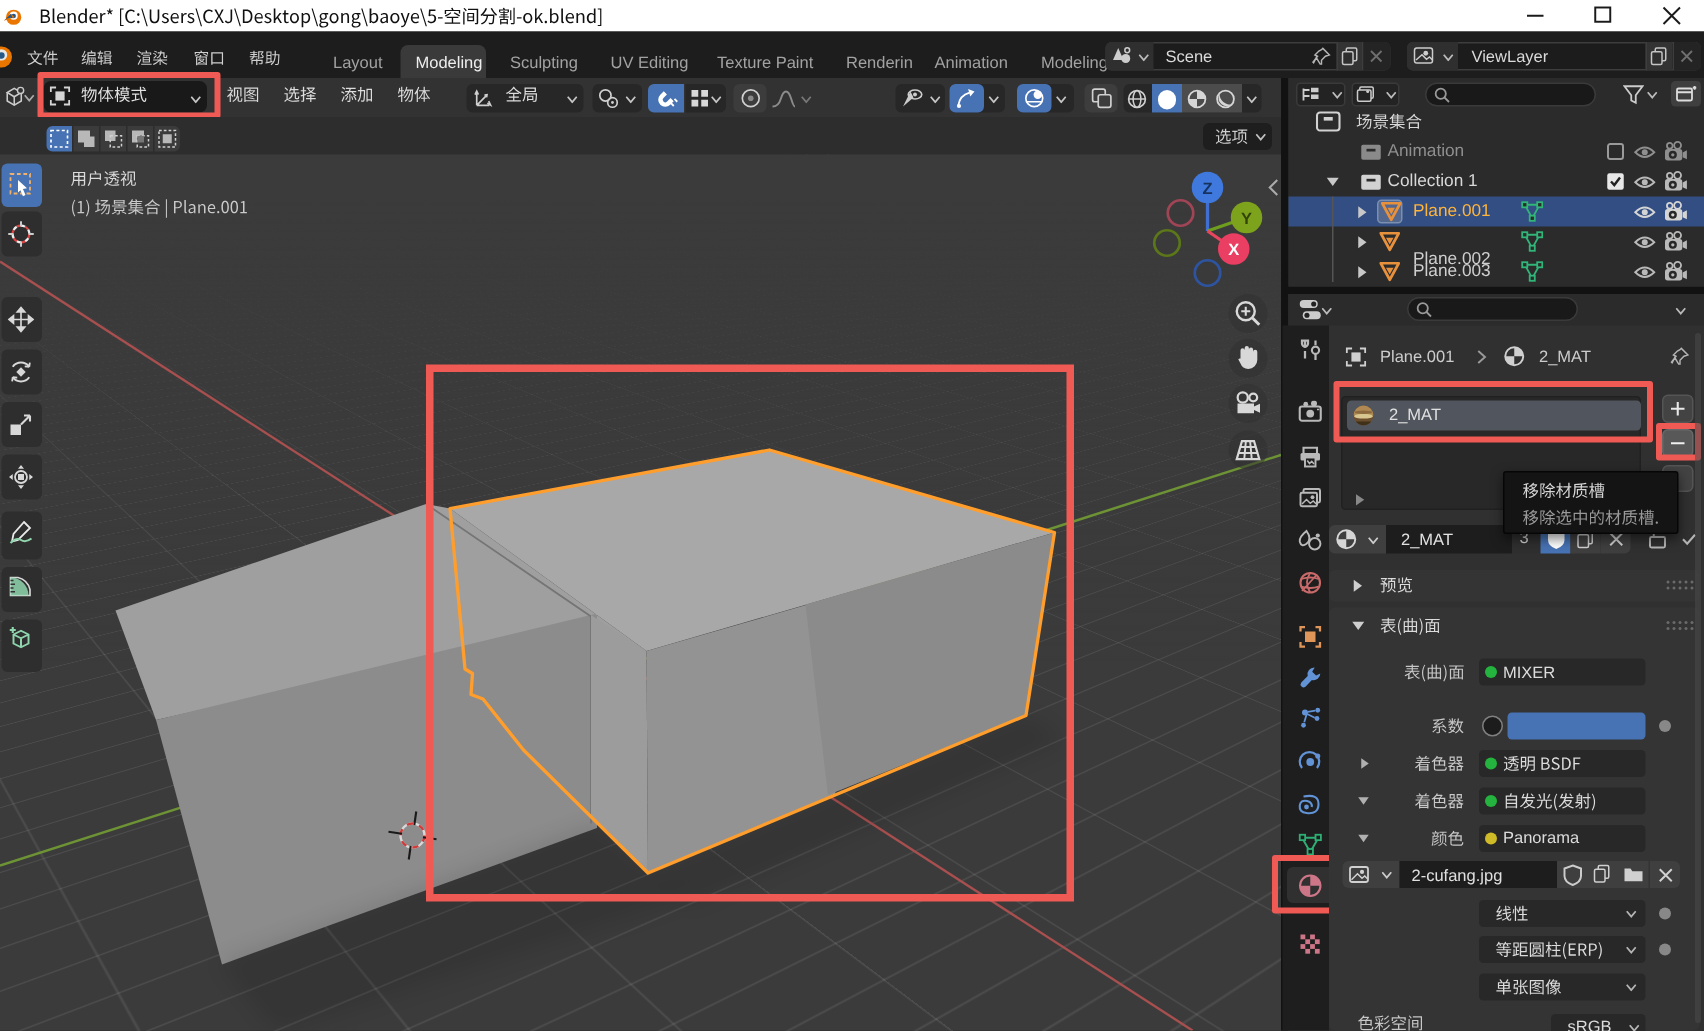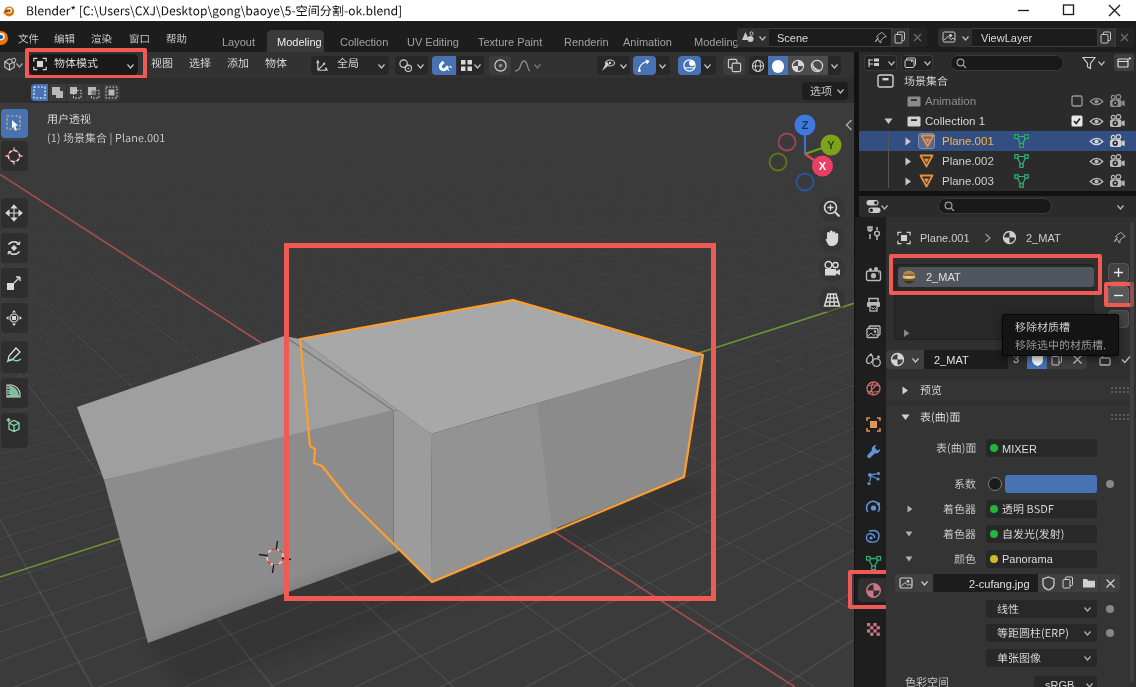--- a/index.html
+++ b/index.html
@@ -39,21 +39,21 @@
   </svg>
 <svg style="position:absolute;left:129.0px;top:30.9px;overflow:visible" width="25" height="16" opacity="1.0">
     <path transform="translate(0,11.6)" d="M3.9 -7.1C3.1 -6.4 1.9 -5.9 0.9 -5.6L1.3 -5.0C2.4 -5.3 3.6 -6.0 4.5 -6.7ZM6.0 -6.6C7.1 -6.2 8.5 -5.4 9.2 -4.9L9.7 -5.4C9.0 -5.9 7.6 -6.6 6.5 -7.1ZM4.5 -6.0C4.4 -5.7 4.1 -5.3 3.9 -4.9H1.7V0.9H2.5V0.4H8.1V0.8H8.9V-4.9H4.7C4.9 -5.2 5.2 -5.5 5.4 -5.8ZM2.5 -0.2V-4.3H8.1V-0.2ZM3.8 -2.3C4.3 -2.1 4.7 -1.9 5.1 -1.7C4.5 -1.3 3.7 -1.0 2.9 -0.9C3.0 -0.7 3.2 -0.5 3.3 -0.3C4.1 -0.6 5.0 -0.9 5.7 -1.4C6.3 -1.1 6.8 -0.8 7.1 -0.5L7.5 -1.0C7.2 -1.2 6.7 -1.5 6.2 -1.8C6.7 -2.2 7.1 -2.7 7.4 -3.3L7.0 -3.5L6.9 -3.5H4.5C4.6 -3.7 4.7 -3.9 4.8 -4.1L4.1 -4.1C3.9 -3.6 3.5 -3.0 2.9 -2.6C3.0 -2.5 3.2 -2.3 3.3 -2.2C3.7 -2.4 3.9 -2.7 4.1 -3.0H6.5C6.3 -2.6 6.0 -2.3 5.7 -2.1C5.2 -2.3 4.7 -2.5 4.2 -2.7ZM4.5 -8.7C4.6 -8.5 4.7 -8.2 4.8 -7.9H0.8V-6.3H1.6V-7.3H8.9V-6.3H9.7V-7.9H5.8C5.6 -8.2 5.5 -8.6 5.3 -8.9Z M11.8 -7.7V0.6H12.7V-0.3H18.9V0.5H19.7V-7.7ZM12.7 -1.1V-6.9H18.9V-1.1Z" fill="#cfcfcf"></path>
   </svg>
 <svg style="position:absolute;left:166.0px;top:30.9px;overflow:visible" width="25" height="16" opacity="1.0">
     <path transform="translate(0,11.6)" d="M2.9 -8.8V-8.0H0.7V-7.4H2.9V-6.6H0.9V-6.0H2.9V-5.7C2.9 -5.5 2.9 -5.4 2.8 -5.1H0.5V-4.5H2.5C2.2 -4.0 1.6 -3.6 0.7 -3.3C0.9 -3.1 1.2 -2.9 1.3 -2.7C2.4 -3.2 3.1 -3.8 3.4 -4.5H5.7V-5.1H3.6C3.7 -5.4 3.7 -5.5 3.7 -5.7V-6.0H5.4V-6.6H3.7V-7.4H5.6V-8.0H3.7V-8.8ZM6.1 -8.4V-3.2H6.9V-7.7H8.7C8.4 -7.2 8.1 -6.7 7.7 -6.3C8.6 -5.7 9.0 -5.3 9.0 -4.9C9.0 -4.7 8.9 -4.5 8.7 -4.4C8.6 -4.4 8.4 -4.4 8.3 -4.4C8.0 -4.3 7.6 -4.3 7.1 -4.4C7.3 -4.2 7.4 -3.9 7.4 -3.7C7.8 -3.7 8.3 -3.7 8.6 -3.7C8.8 -3.7 9.1 -3.8 9.2 -3.9C9.6 -4.1 9.8 -4.4 9.8 -4.8C9.8 -5.3 9.5 -5.8 8.5 -6.4C9.0 -6.9 9.5 -7.5 9.8 -8.1L9.3 -8.4L9.2 -8.4ZM1.6 -2.8V0.3H2.4V-2.0H4.8V0.8H5.6V-2.0H8.3V-0.6C8.3 -0.5 8.2 -0.4 8.1 -0.4C7.9 -0.4 7.3 -0.4 6.6 -0.4C6.7 -0.2 6.8 0.0 6.9 0.3C7.8 0.3 8.3 0.3 8.7 0.1C9.0 0.0 9.1 -0.2 9.1 -0.6V-2.8H5.6V-3.6H4.8V-2.8Z M17.1 -8.8C17.1 -8.0 17.1 -7.2 17.1 -6.4H15.4V-5.7H17.1C16.9 -3.2 16.4 -1.0 14.4 0.3C14.6 0.4 14.8 0.7 15.0 0.9C17.1 -0.5 17.7 -2.9 17.9 -5.7H19.5C19.4 -1.8 19.3 -0.4 19.0 -0.1C18.9 0.0 18.8 0.0 18.6 0.0C18.4 0.0 17.9 0.0 17.3 -0.0C17.4 0.2 17.5 0.5 17.5 0.7C18.0 0.8 18.6 0.8 18.9 0.8C19.3 0.7 19.5 0.6 19.7 0.3C20.0 -0.1 20.1 -1.6 20.3 -6.0C20.3 -6.1 20.3 -6.4 20.3 -6.4H17.9C17.9 -7.2 17.9 -8.0 17.9 -8.8ZM10.9 -1.0 11.0 -0.2C12.3 -0.5 14.0 -0.9 15.7 -1.3L15.6 -2.0L15.0 -1.9V-8.3H11.6V-1.1ZM12.3 -1.3V-3.1H14.3V-1.7ZM12.3 -5.3H14.3V-3.8H12.3ZM12.3 -6.0V-7.6H14.3V-6.0Z" fill="#cfcfcf"></path>
   </svg>
 <div style="position:absolute;left:222px;top:35.5px;font:normal 11px 'Liberation Sans', sans-serif;color:#a2a2a2;white-space:pre;letter-spacing:0">Layout</div>
 <div class="ab" style="left:267px;top:30px;width:57px;height:22px;background:#3a3a3a;border-radius:5px 5px 0 0"></div>
 <div style="position:absolute;left:277px;top:35.5px;font:normal 11px 'Liberation Sans', sans-serif;color:#eeeeee;white-space:pre;letter-spacing:0">Modeling</div>
-<div style="position:absolute;left:340px;top:35.5px;font:normal 11px 'Liberation Sans', sans-serif;color:#a2a2a2;white-space:pre;letter-spacing:0">Collection</div>
+<div style="position:absolute;left:340px;top:35.5px;font:normal 11px 'Liberation Sans', sans-serif;color:#a2a2a2;white-space:pre;letter-spacing:0">Sculpting</div>
 <div style="position:absolute;left:407px;top:35.5px;font:normal 11px 'Liberation Sans', sans-serif;color:#a2a2a2;white-space:pre;letter-spacing:0">UV Editing</div>
 <div style="position:absolute;left:478px;top:35.5px;font:normal 11px 'Liberation Sans', sans-serif;color:#a2a2a2;white-space:pre;letter-spacing:0">Texture Paint</div>
 <div style="position:absolute;left:564px;top:35.5px;font:normal 11px 'Liberation Sans', sans-serif;color:#a2a2a2;white-space:pre;letter-spacing:0">Renderin</div>
 <div style="position:absolute;left:623px;top:35.5px;font:normal 11px 'Liberation Sans', sans-serif;color:#a2a2a2;white-space:pre;letter-spacing:0">Animation</div>
 <div style="position:absolute;left:694px;top:35.5px;font:normal 11px 'Liberation Sans', sans-serif;color:#a2a2a2;white-space:pre;letter-spacing:0">Modeling</div>
 <div class="ab" style="left:737px;top:28px;width:190px;height:19px;background:#1c1c1c;border:1px solid #3d3d3d;border-radius:4px"></div>
 <div class="ab" style="left:737px;top:28px;width:32px;height:19px;background:#2f2f2f;border-radius:4px 0 0 4px"></div>
 <svg class="ab" style="left:741px;top:31px" width="14" height="13">
 <path d="M4.5 1 L8 9 H1 Z" fill="#ccc"></path>
     <circle cx="9.5" cy="8" r="3" fill="#ccc"></circle>
@@ -531,21 +531,21 @@
     <circle cx="6.2" cy="9.2" r="1.1" fill="#d5d5d5"></circle>
     <path d="M12.8 7.6 L15.6 6.2 V12.2 L12.8 10.8 Z" fill="#d5d5d5"></path>
   </svg>
 <svg class="ab" style="left:905px;top:156.5px" width="7" height="9">
     <path d="M0.5 0.5 V8.5 L6 4.5 Z" fill="#c8c8c8"></path>
   </svg>
 <svg class="ab" style="left:919px;top:154px" width="15" height="14" viewBox="0 0 15 14">
     <path d="M1.5 1.5 H13.5 L7.5 12.5 Z" fill="none" stroke="#e8913c" stroke-width="1.8" stroke-linejoin="round"></path>
     <path d="M5 4.5 H10 L7.5 9 Z" fill="#e8913c"></path>
   </svg>
-<div style="position:absolute;left:942px;top:155px;font:normal 11.5px 'Liberation Sans', sans-serif;color:#cfcfcf;white-space:pre;letter-spacing:0">Plane.002</div>
+<div style="position:absolute;left:942px;top:167px;font:normal 11.5px 'Liberation Sans', sans-serif;color:#cfcfcf;white-space:pre;letter-spacing:0">Plane.002</div>
 <svg class="ab" style="left:1014px;top:154px" width="15" height="14" viewBox="0 0 15 14">
     <path d="M2.5 2.5 H12.5 L7.5 11.5 Z" fill="none" stroke="#31b579" stroke-width="1.2"></path>
     <rect x="0.8" y="0.8" width="3.4" height="3.4" fill="#2b2b2b" stroke="#31b579" stroke-width="1.2"></rect>
     <rect x="10.8" y="0.8" width="3.4" height="3.4" fill="#2b2b2b" stroke="#31b579" stroke-width="1.2"></rect>
     <rect x="5.8" y="9.8" width="3.4" height="3.4" fill="#2b2b2b" stroke="#31b579" stroke-width="1.2"></rect>
   </svg>
 <svg class="ab" style="left:1089px;top:155.5px" width="15" height="11" viewBox="0 0 15 11">
     <path d="M1.2 5.5 Q7.5 -0.8 13.8 5.5 Q7.5 11.8 1.2 5.5 Z" fill="none" stroke="#b9b9b9" stroke-width="1.3"></path>
     <circle cx="7.5" cy="5.5" r="2" fill="#b9b9b9"></circle>
   </svg>
@@ -854,21 +854,21 @@
 <div class="ab" style="left:895px;top:574px;width:38px;height:18px;background:#3f3f3f;border-radius:4px 0 0 4px"></div>
 <svg class="ab" style="left:899px;top:577px" width="14" height="13">
     <rect x="1" y="1" width="12" height="10" rx="1.5" fill="none" stroke="#d0d0d0" stroke-width="1.2"></rect>
     <circle cx="9" cy="4.3" r="1.4" fill="#d0d0d0"></circle>
     <path d="M2 9.5 L6 5.5 L9 8.5 L10.8 7 L12.8 9" stroke="#d0d0d0" fill="none"></path>
   </svg>
 <svg class="ab" style="left:920.5px;top:581.0px" width="7" height="5">
     <path d="M0.5 0.5 L3.5 4.0 L6.5 0.5" stroke="#ccc" stroke-width="1.2" fill="none"></path>
   </svg>
 <div class="ab" style="left:933px;top:574px;width:105px;height:18px;background:#1d1d1d"></div>
-<div style="position:absolute;left:969px;top:578px;font:normal 11px 'Liberation Sans', sans-serif;color:#e0e0e0;white-space:pre;letter-spacing:0">2-cufang.jpg</div>
+<div style="position:absolute;left:941px;top:578px;font:normal 11px 'Liberation Sans', sans-serif;color:#e0e0e0;white-space:pre;letter-spacing:0">2-cufang.jpg</div>
 <div class="ab" style="left:1038px;top:574px;width:20px;height:18px;background:#3f3f3f"></div>
 <svg class="ab" style="left:1042px;top:576px" width="13" height="15" viewBox="0 0 13 15">
     <path d="M6.5 1 L12 3 V8 Q12 12 6.5 14 Q1 12 1 8 V3 Z" fill="none" stroke="#ccc" stroke-width="1.3"></path>
   </svg>
 <div class="ab" style="left:1058px;top:574px;width:20px;height:18px;background:#3f3f3f"></div>
 <svg class="ab" style="left:1062px;top:576px" width="12" height="13">
     <rect x="3.5" y="1" width="7" height="8.5" rx="1" fill="none" stroke="#d0d0d0"></rect>
     <rect x="1" y="3.5" width="7" height="8.5" rx="1" fill="#3f3f3f" stroke="#d0d0d0"></rect>
   </svg>
 <div class="ab" style="left:1078px;top:574px;width:21px;height:18px;background:#3f3f3f"></div>

